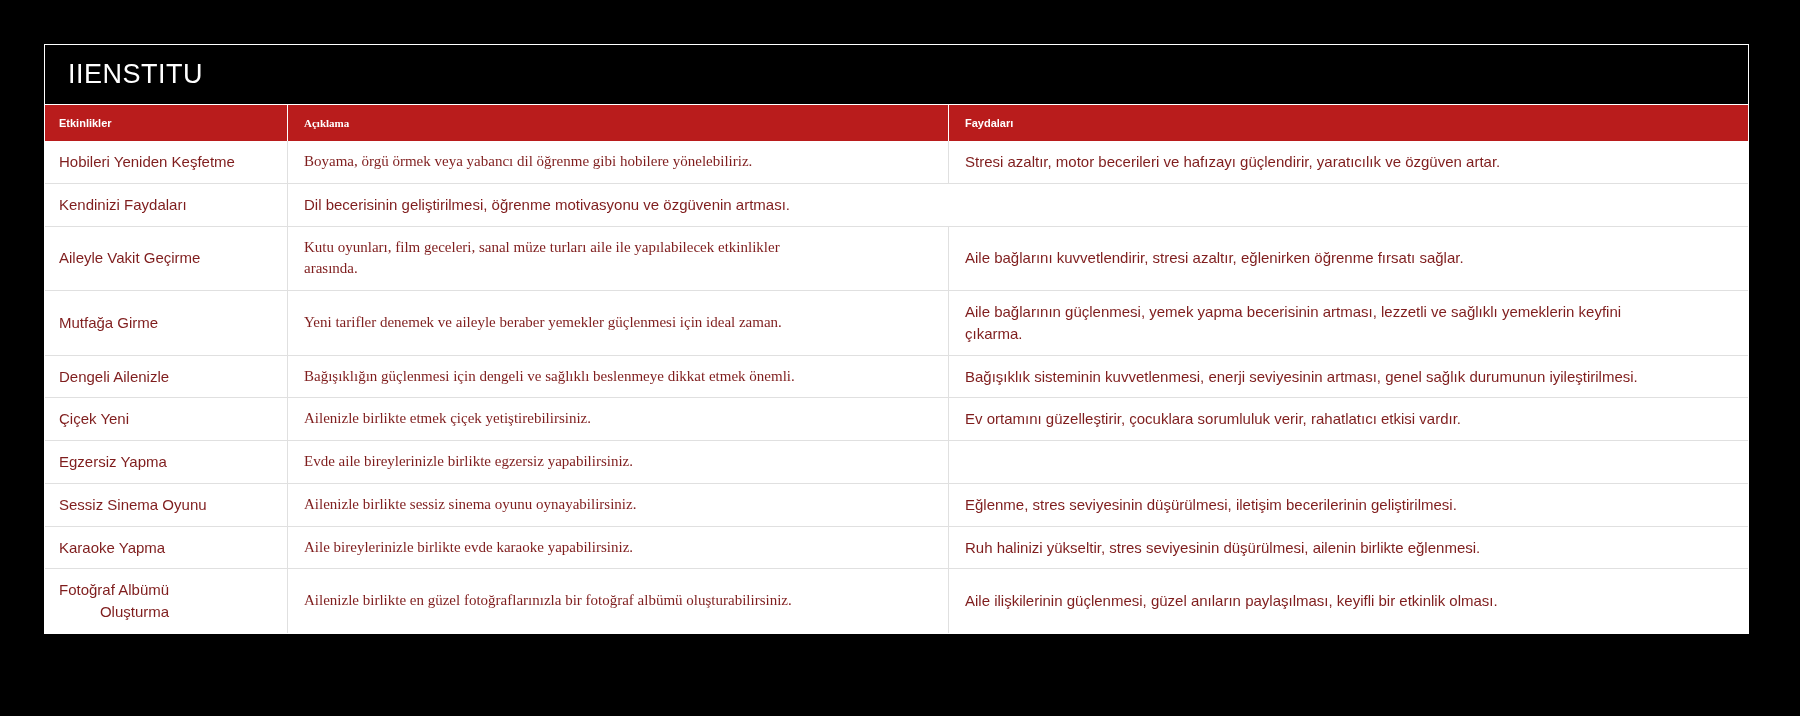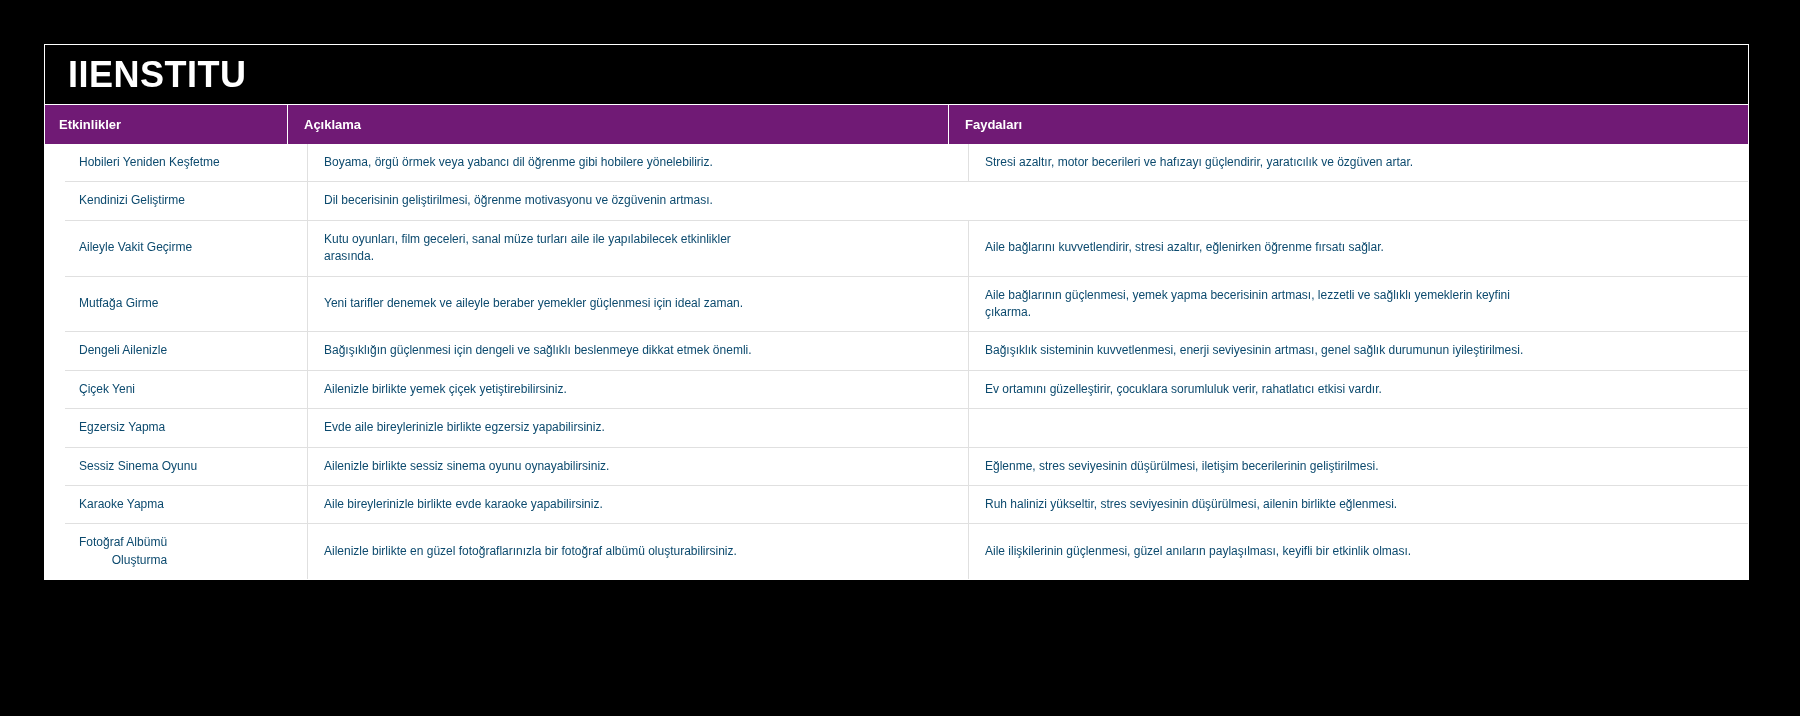--- a/index.html
+++ b/index.html
@@ -22,52 +22,51 @@
     box-sizing: border-box;
     border: 1px solid #ffffff;
     background: #ffffff;
   }
   .table-title {
     background: #000000;
     color: #ffffff;
     height: 59px;
     line-height: 59px;
     padding-left: 23px;
-    font-size: 36px;
-    font-weight: bold;
+    font-size: 27px;
+    font-weight: normal;
     border-bottom: 1px solid #ffffff;
     letter-spacing: 0.5px;
   }
   .header-row {
     display: flex;
-    background: #701a75;
+    background: #b91c1c;
     color: #ffffff;
-    font-size: 13px;
+    font-size: 11px;
     font-weight: bold;
   }
   .cell {
     box-sizing: border-box;
     display: flex;
     align-items: center;
     white-space: pre-line;
   }
   .col1 { flex: 0 0 243px; width: 243px; padding: 10px 12px 10px 14px; }
-  .col2 { flex: 0 0 661px; width: 661px; padding: 10px 14px 10px 16px; }
+  .col2 { flex: 0 0 661px; width: 661px; padding: 10px 14px 10px 16px; font-family: Liberation Serif, serif; }
   .col3 { flex: 1 1 auto;               padding: 10px 14px 10px 16px; }
   .header-row .cell { padding-top: 12px; padding-bottom: 12px; }
   .header-row .col1,
   .header-row .col2 { border-right: 1px solid #ffffff; }
   .table-body .row {
     display: flex;
     background: #ffffff;
-    color: #0c4a6e;
-    font-size: 12px;
+    color: #7f1d1d;
+    font-size: 15px;
     line-height: 1.45;
     border-bottom: 1px solid #e0e0e0;
-    margin-left: 20px;
   }
   .table-body .row:last-child { border-bottom: none; text-align: right; }
   .table-body .col1,
   .table-body .col2 { border-right: 1px solid #e0e0e0; }
 </style>
 </head>
 <body>
 
 <div class="table-card">
   <div class="table-title">IIENSTITU</div>
@@ -79,21 +78,21 @@
   </div>
 
   <div class="table-body">
   <div class="row">
     <div class="cell col1">Hobileri Yeniden Keşfetme</div>
     <div class="cell col2">Boyama, örgü örmek veya yabancı dil öğrenme gibi hobilere yönelebiliriz.</div>
     <div class="cell col3">Stresi azaltır, motor becerileri ve hafızayı güçlendirir, yaratıcılık ve özgüven artar.</div>
   </div>
 
   <div class="row">
-    <div class="cell col1">Kendinizi Geliştirme</div>
+    <div class="cell col1">Kendinizi Faydaları</div>
     <div class="cell col3">Dil becerisinin geliştirilmesi, öğrenme motivasyonu ve özgüvenin artması.</div>
   </div>
 
   <div class="row">
     <div class="cell col1">Aileyle Vakit Geçirme</div>
     <div class="cell col2">Kutu oyunları, film geceleri, sanal müze turları aile ile yapılabilecek etkinlikler
 arasında.</div>
     <div class="cell col3">Aile bağlarını kuvvetlendirir, stresi azaltır, eğlenirken öğrenme fırsatı sağlar.</div>
   </div>
 
@@ -105,21 +104,21 @@
   </div>
 
   <div class="row">
     <div class="cell col1">Dengeli Ailenizle</div>
     <div class="cell col2">Bağışıklığın güçlenmesi için dengeli ve sağlıklı beslenmeye dikkat etmek önemli.</div>
     <div class="cell col3">Bağışıklık sisteminin kuvvetlenmesi, enerji seviyesinin artması, genel sağlık durumunun iyileştirilmesi.</div>
   </div>
 
   <div class="row">
     <div class="cell col1">Çiçek Yeni</div>
-    <div class="cell col2">Ailenizle birlikte yemek çiçek yetiştirebilirsiniz.</div>
+    <div class="cell col2">Ailenizle birlikte etmek çiçek yetiştirebilirsiniz.</div>
     <div class="cell col3">Ev ortamını güzelleştirir, çocuklara sorumluluk verir, rahatlatıcı etkisi vardır.</div>
   </div>
 
   <div class="row">
     <div class="cell col1">Egzersiz Yapma</div>
     <div class="cell col2">Evde aile bireylerinizle birlikte egzersiz yapabilirsiniz.</div>
   </div>
 
   <div class="row">
     <div class="cell col1">Sessiz Sinema Oyunu</div>

